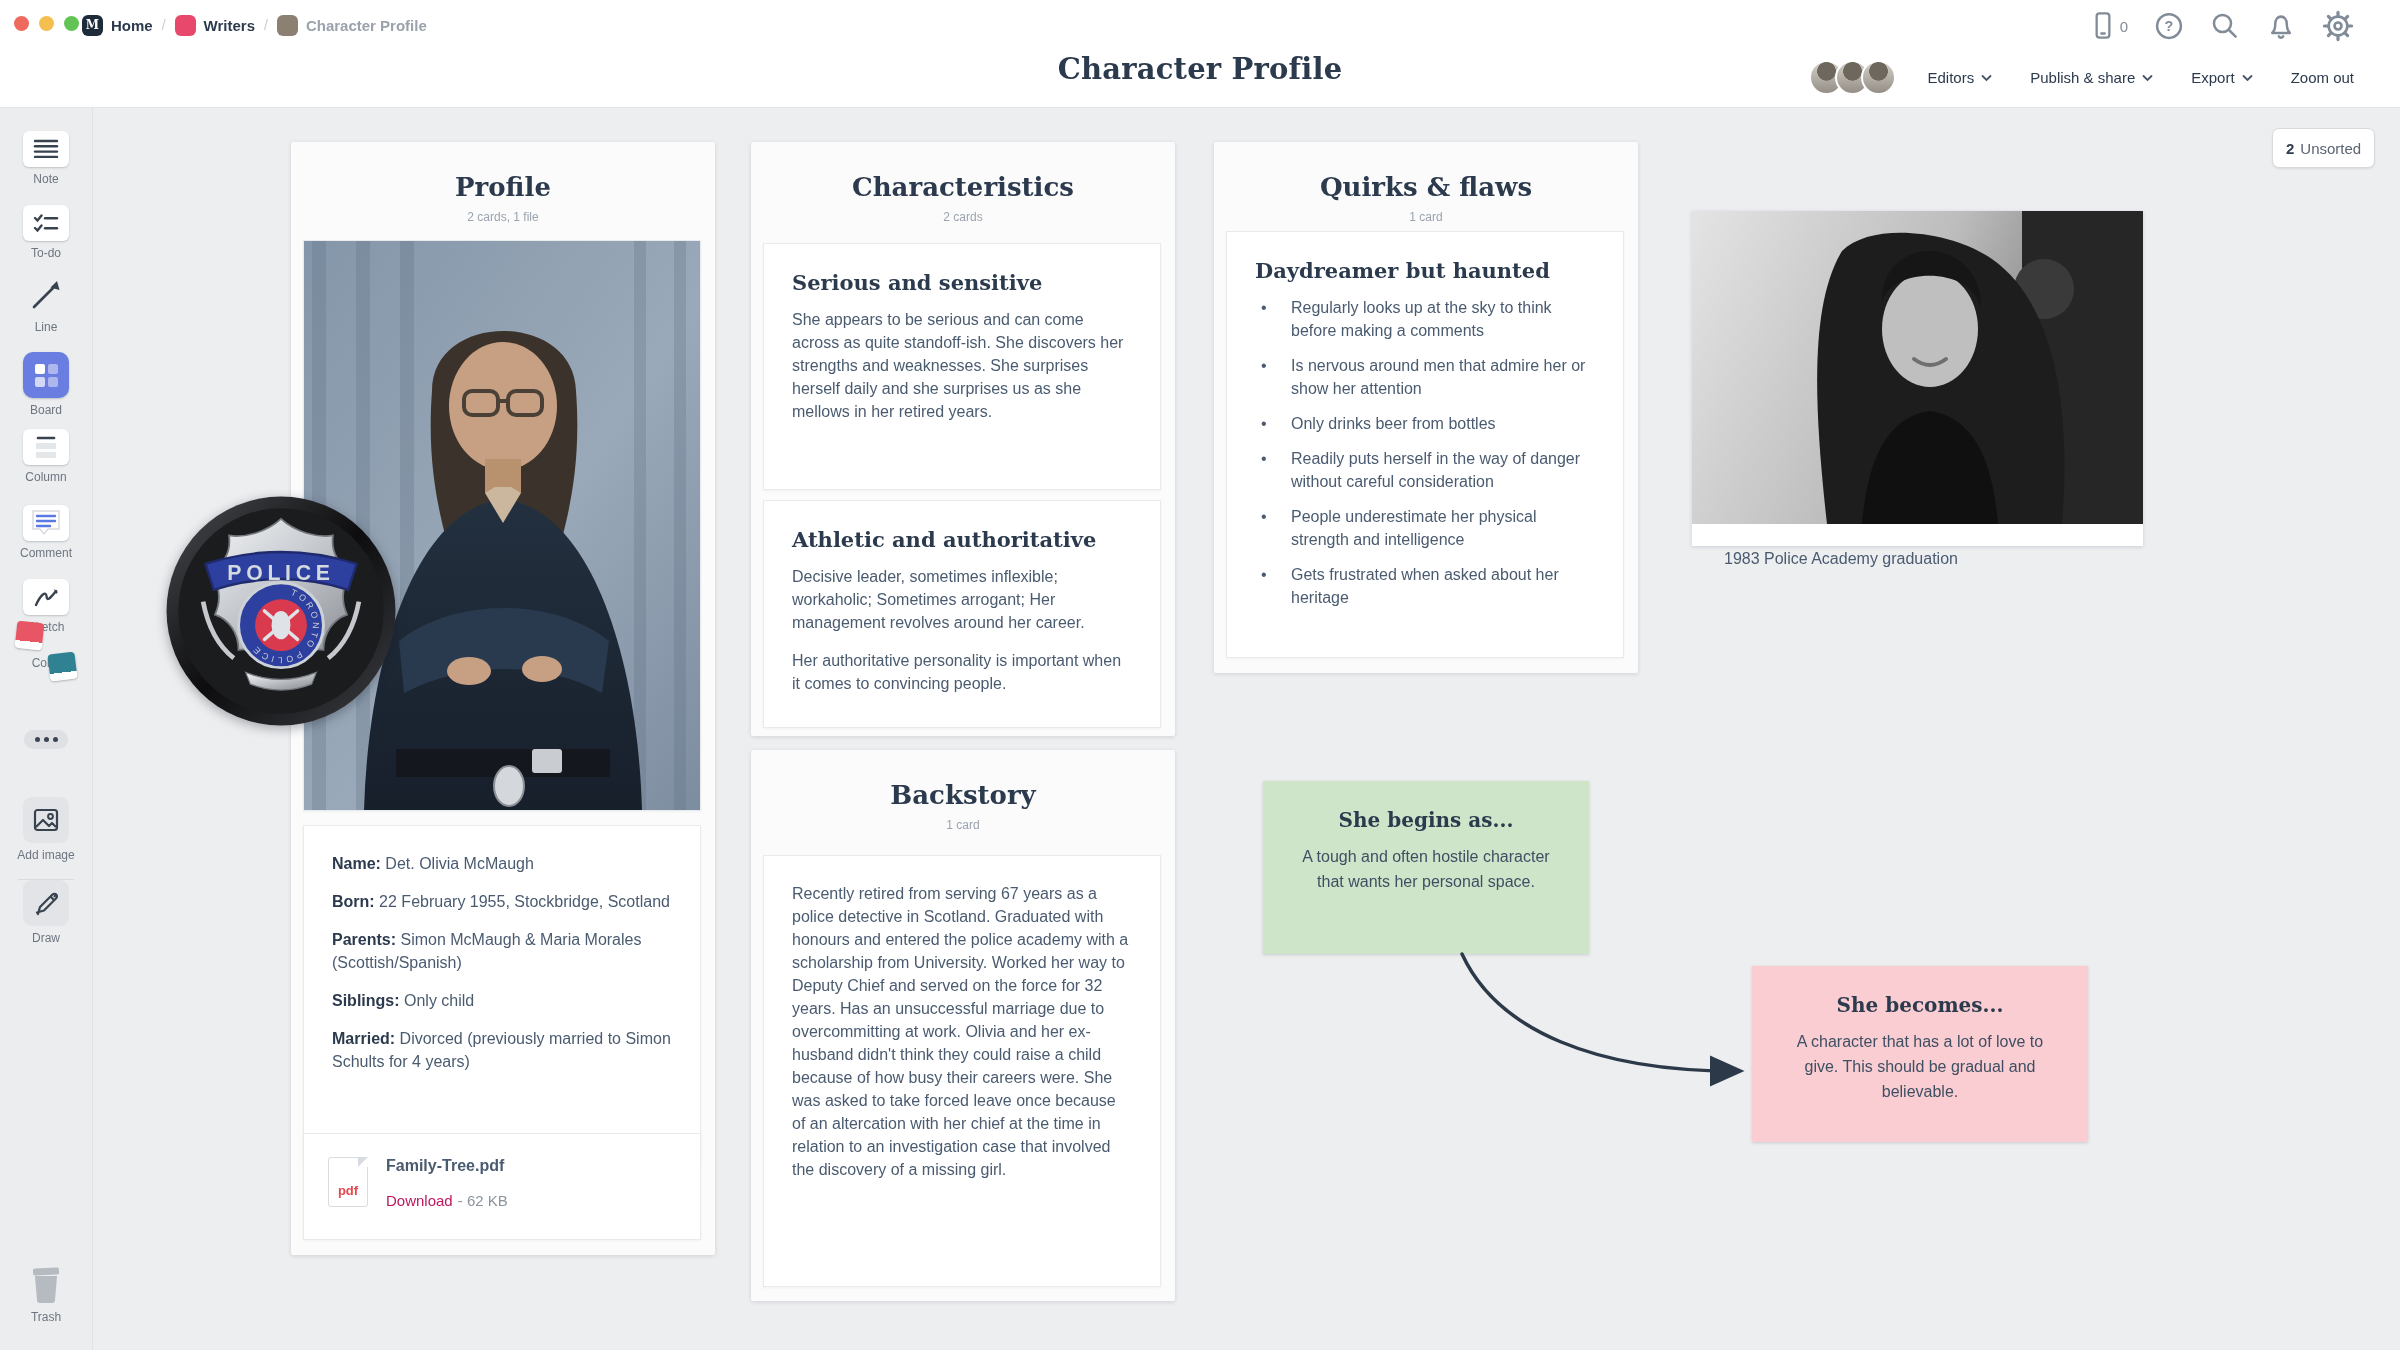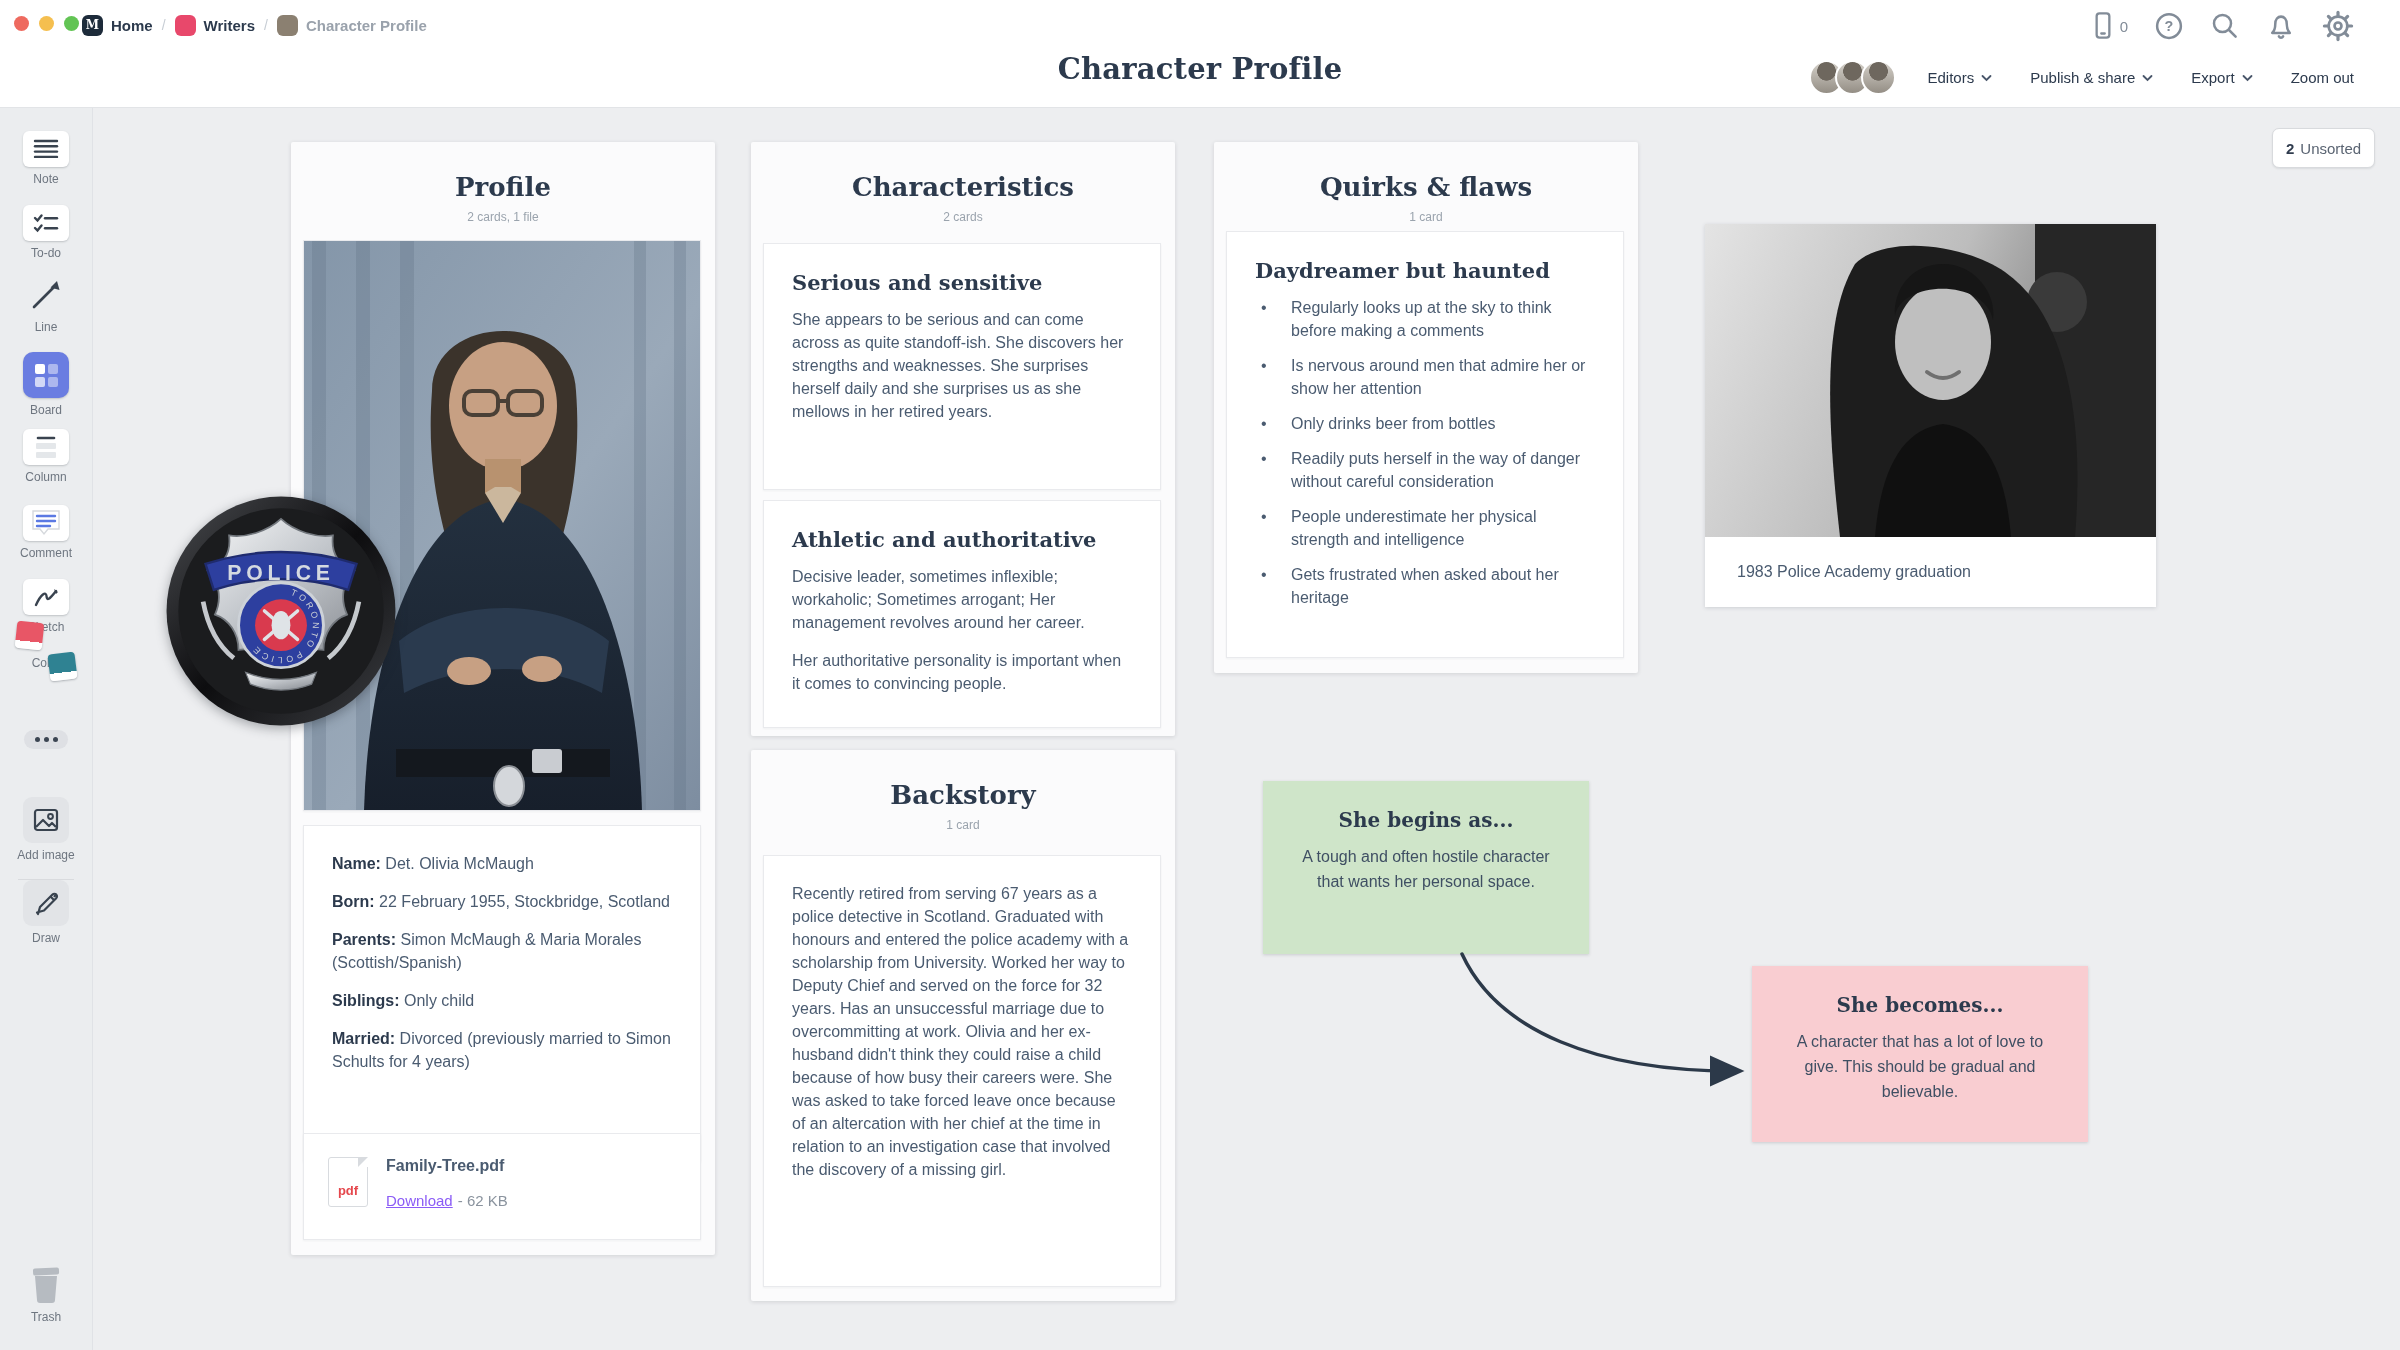--- a/index.html
+++ b/index.html
@@ -83,21 +83,21 @@
 
   
   .file-row{display:flex;align-items:center;gap:18px;padding:20px 24px;}
   .pdf-ic{position:relative;width:38px;height:48px;background:#fff;border:1px solid #d8dbdf;border-radius:3px;
           display:flex;align-items:flex-end;justify-content:center;}
   .pdf-ic::after{content:"";position:absolute;top:-1px;right:-1px;width:0;height:0;
                  border-left:10px solid #d8dbdf;border-top:10px solid #fff;transform:rotate(90deg);}
   .pdf-ic span{font-size:13px;font-weight:700;color:#e5484d;margin-bottom:8px;}
   .file-name{font-size:17px;font-weight:700;color:#2c3a4d;margin:0 0 6px;}
   .file-meta{font-size:15px;color:#8a939e;}
-  .file-meta a{color:#8b5cf6;text-decoration:underline;cursor:pointer;}
+  .file-meta a{color:#be185d;cursor:pointer;}
   .file-meta .size{margin-left:5px;}
 
   
   .sticky{position:absolute;box-shadow:0 1px 3px rgba(40,50,60,.18);text-align:center;cursor:pointer;}
   .sticky.green{background:#cfe5c9;}
   .sticky.pink{background:#f9cdd1;}
   .sticky h3{margin:27px 0 12px;font-size:20px;font-weight:700;color:#2c3a4d;}
   .sticky p{margin:0 26px;font-size:16px;line-height:25px;color:#3f4f63;}
 
   
@@ -465,21 +465,21 @@
           <li>Regularly looks up at the sky to think before making a comments</li>
           <li>Is nervous around men that admire her or show her attention</li>
           <li>Only drinks beer from bottles</li>
           <li>Readily puts herself in the way of danger without careful consideration</li>
           <li>People underestimate her physical strength and intelligence</li>
           <li>Gets frustrated when asked about her heritage</li>
         </ul>
       </div>
     </section>
 
-    <figure class="image-card" style="left:1688px;top:207px;width:451px;height:383px;margin:17px;">
+    <figure class="image-card" style="left:1688px;top:207px;width:451px;height:335px;margin:4px;">
       <div class="img">
         <svg width="451" height="313" viewBox="0 0 451 313">
           <defs>
             <linearGradient id="gbg" x1="0" y1="0" x2="1" y2="0.3">
               <stop offset="0" stop-color="#e4e4e4"></stop>
                 <stop offset="0.55" stop-color="#bdbdbd"></stop>
                 <stop offset="1" stop-color="#6d6d6d"></stop>
             </linearGradient>
           </defs>
           <rect width="451" height="313" fill="url(#gbg)"></rect>

